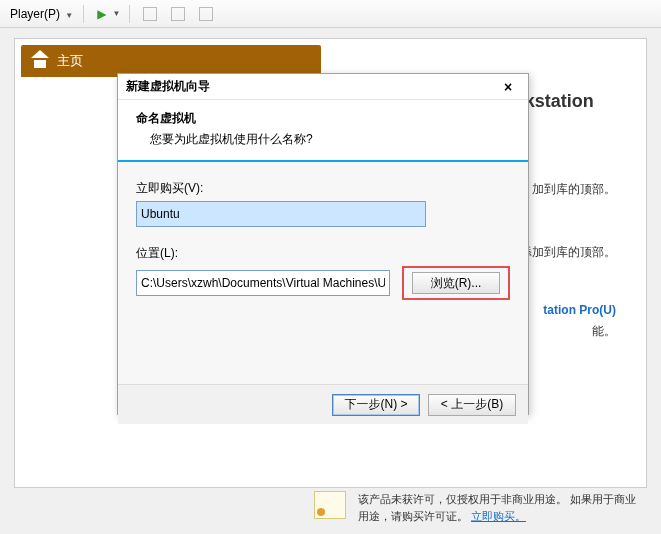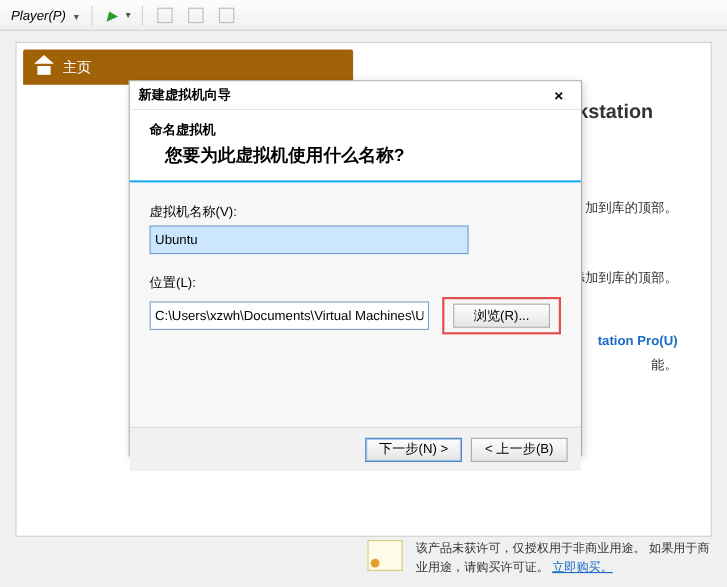--- a/index.html
+++ b/index.html
@@ -1,18 +1,18 @@
 <!DOCTYPE html>
 <html><head>
 <meta charset="utf-8">
 <style>
 * { margin: 0; padding: 0; box-sizing: border-box; font-family: "Microsoft YaHei", Tahoma, sans-serif; }
 body { background: #f0f0f0; width: 661px; height: 534px; overflow: hidden; position: relative; }
 
-.toolbar { background: linear-gradient(#fdfdfd, #f0f0f0); border-bottom: 1px solid #d0d0d0; height: 28px; display: flex; align-items: center; padding: 0 6px; font-size: 12px; font-style: italic; }
+.toolbar { background: linear-gradient(#fdfdfd, #f0f0f0); border-bottom: 1px solid #d0d0d0; height: 28px; display: flex; align-items: center; padding: 0 6px; font-size: 12px; }
 .toolbar .menu-item { padding: 2px 4px; cursor: default; }
 .toolbar .sep { width: 1px; height: 18px; background: #d0d0d0; margin: 0 6px; }
 .toolbar .dropdown-icon { font-size: 8px; margin-left: 2px; color: #555; }
 .toolbar .play-icon { color: #2a9d2a; font-size: 12px; margin: 0 4px; }
 .toolbar .sq-icon { width: 14px; height: 14px; border: 1px solid #bbb; margin: 0 4px; display: inline-block; }
 .toolbar .toolbar-btn { display: inline-flex; align-items: center; margin: 0 3px; }
 
 .content { position: absolute; top: 38px; left: 14px; width: 633px; height: 450px; background: #fff; border: 1px solid #ccc; }
 
 .home-tab { background: #a16207; color: #fff; height: 32px; display: flex; align-items: center; padding: 0 10px; width: 300px; border-radius: 2px 2px 0 0; margin: 6px 0 0 6px; font-size: 13px; }
@@ -28,33 +28,33 @@
 .side2 { top: 205px; }
 .side3 { top: 264px; font-weight: bold; }
 .side4 { top: 284px; }
 
 .dialog { position: absolute; top: 73px; left: 117px; width: 412px; height: 342px; background: #fff; border: 1px solid #a0a0a0; box-shadow: 2px 2px 8px rgba(0,0,0,0.2); font-size: 12px; }
 .dialog-title { height: 26px; background: #fff; border-bottom: 1px solid #e5e5e5; display: flex; align-items: center; padding: 0 8px; font-weight: bold; }
 .dialog-title .title-text { flex: 1; }
 .dialog-title .close { width: 24px; text-align: center; font-size: 14px; cursor: default; }
 .dialog-header { background: #fff; padding: 10px 18px 12px 18px; border-bottom: 2px solid #0ea5e9; }
 .dialog-header .h1 { font-weight: bold; margin-bottom: 4px; font-size: 12px; }
-.dialog-header .h2 { font-size: 16px; padding-left: 14px; font-weight: bold; }
+.dialog-header .h2 { font-size: 12px; padding-left: 14px; }
 .dialog-body { padding: 18px; background: #f7f7f7; height: 222px; }
 .field-label { font-size: 12px; margin-bottom: 4px; }
 .text-input { width: 290px; height: 22px; border: 1px solid #7a9fcb; padding: 12px 4px; font-size: 12px; background: #fff; }
 .text-input.sel { background: #cde6ff; }
 .loc-row { display: flex; align-items: center; }
 .browse-wrap { border: 2px solid #e05050; padding: 4px 8px; margin-left: 12px; }
 .browse-btn { width: 88px; height: 22px; background: linear-gradient(#fdfdfd,#e5e5e5); border: 1px solid #aaa; font-size: 12px; cursor: default; }
 .dialog-footer { height: 40px; border-top: 1px solid #ddd; display: flex; align-items: center; justify-content: flex-end; padding: 0 12px; gap: 8px; background: #f1f1f1; }
 .dlg-btn { width: 88px; height: 22px; background: linear-gradient(#fdfdfd,#e5e5e5); border: 1px solid #aaa; font-size: 12px; cursor: default; }
 .dlg-btn.primary { border: 1px solid #4a82c3; box-shadow: 0 0 0 1px #a8c8ec inset; }
 
-.footer { position: absolute; bottom: 10px; left: 334px; right: 14px; display: flex; font-size: 11px; color: #333; align-items: flex-start; margin-top: 16px; }
+.footer { position: absolute; bottom: 10px; left: 314px; right: 14px; display: flex; font-size: 11px; color: #333; align-items: flex-start; margin-top: 16px; }
 .footer .cert-icon { width: 32px; height: 28px; border: 1px solid #d9c97a; background: #fefbe9; margin-right: 12px; position: relative; }
 .footer .cert-icon::after { content: ""; position: absolute; bottom: 2px; left: 2px; width: 8px; height: 8px; background: #e0a030; border-radius: 50%; }
 .footer .license-text { flex: 1; line-height: 1.5; }
 .footer .license-text a { color: #1a6cc7; text-decoration: underline; }
 </style>
 </head>
 <body>
 
 <div class="toolbar">
   <span class="menu-item">
@@ -95,21 +95,21 @@
 <div class="dialog">
   <div class="dialog-title">
     <span class="title-text">新建虚拟机向导</span>
     <span class="close">×</span>
   </div>
   <div class="dialog-header">
     <div class="h1">命名虚拟机</div>
     <div class="h2">您要为此虚拟机使用什么名称?</div>
   </div>
   <div class="dialog-body">
-    <div class="field-label">虚拟机名称(V):</div>
+    <div class="field-label">立即购买(V):</div>
     <input class="text-input sel" type="text" value="Ubuntu" style="">
     <div style="height:18px"></div>
     <div class="field-label">位置(L):</div>
     <div class="loc-row">
       <input class="text-input" type="text" value="C:\Users\xzwh\Documents\Virtual Machines\Ubuntu" style="">
       <span class="browse-wrap">
         <button class="browse-btn">浏览(R)...</button>
       </span>
     </div>
   </div>

